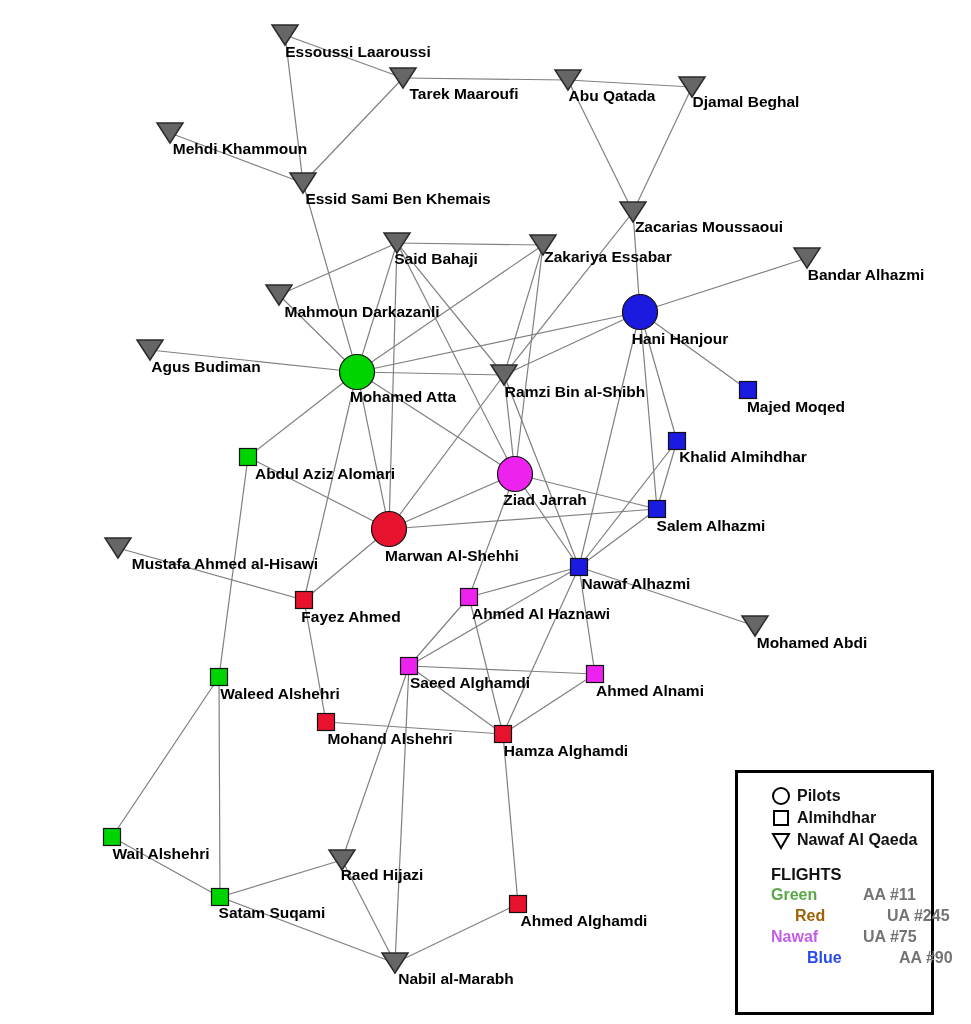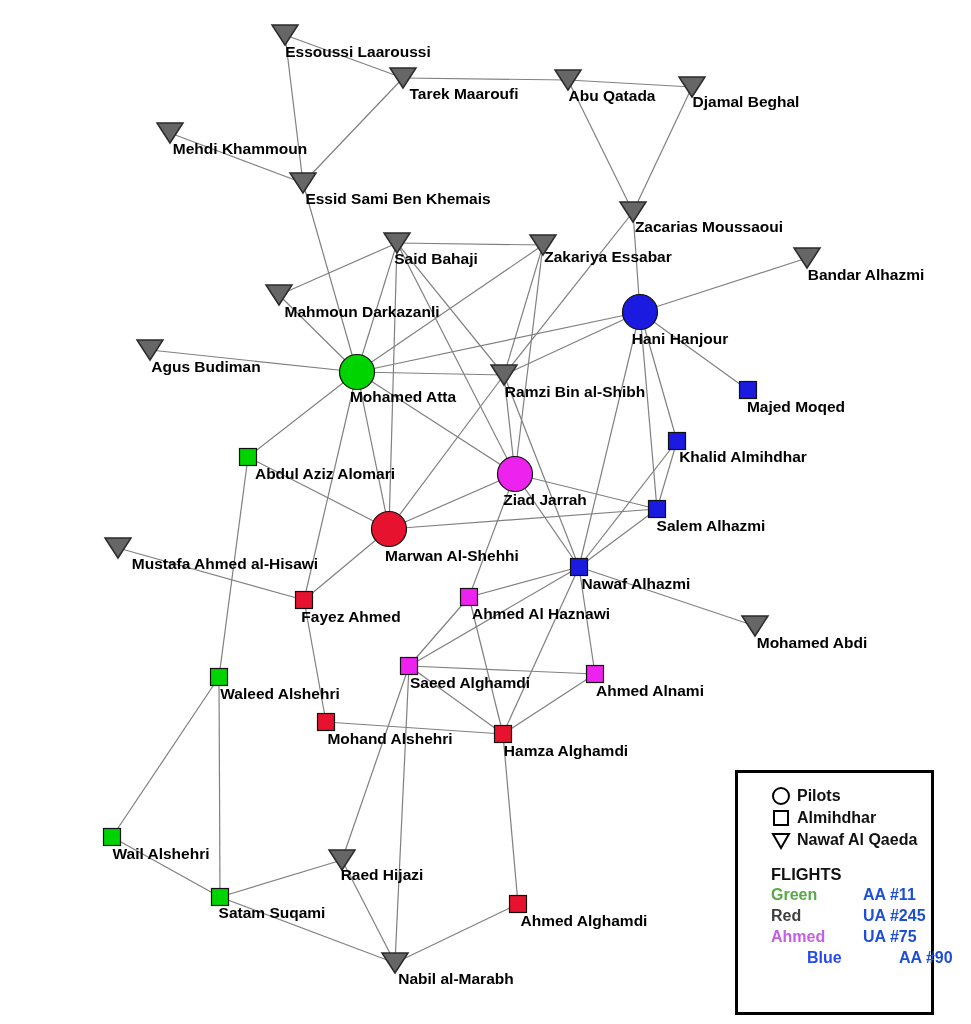--- a/index.html
+++ b/index.html
@@ -8,21 +8,21 @@
   svg#graph{position:absolute;left:0;top:0;}
   .node-label{font-family:"Liberation Sans",sans-serif;font-weight:bold;font-size:15.5px;fill:#000;}
   .legend{position:absolute;left:735px;top:770px;width:199px;height:245px;border:3px solid #000;
           background:#fff;box-sizing:border-box;padding:12px 0 0 33px;}
   .legend-row{display:flex;align-items:center;height:22px;}
   .legend-glyph{width:26px;flex:0 0 26px;display:flex;align-items:center;}
   .legend-label{font-weight:bold;font-size:16px;color:#111;white-space:nowrap;}
   .flights-title{font-weight:bold;font-size:16.5px;color:#111;margin-top:14px;}
   .flight-row{display:flex;align-items:center;height:21px;gap:40px;}
   .flight-name{font-weight:bold;font-size:16px;width:52px;flex:0 0 52px;}
-  .flight-code{font-weight:bold;font-size:16px;color:#1d4ed8;white-space:nowrap;}
+  .flight-code{font-weight:bold;font-size:16px;color:#737373;white-space:nowrap;}
 </style>
 </head>
 <body>
 
 <div class="stage">
   <svg id="graph" width="971" height="1024" viewBox="0 0 971 1024">
       <line x1="285" y1="35" x2="403" y2="78" stroke="#808080" stroke-width="1.2"></line>
       <line x1="285" y1="35" x2="303" y2="183" stroke="#808080" stroke-width="1.2"></line>
       <line x1="403" y1="78" x2="303" y2="183" stroke="#808080" stroke-width="1.2"></line>
       <line x1="403" y1="78" x2="568" y2="80" stroke="#808080" stroke-width="1.2"></line>
@@ -193,25 +193,25 @@
       <span class="legend-label">Nawaf Al Qaeda</span>
     </div>
 
     <div class="flights-title">FLIGHTS</div>
 
     <div class="flight-row">
       <span class="flight-name" style="color: rgb(88, 169, 69);">Green</span>
       <span class="flight-code">AA #11</span>
     </div>
     <div class="flight-row">
-      <span class="flight-name" style="color: #404040;">Red</span>
+      <span class="flight-name" style="color: #a16207; margin-left: 24px;">Red</span>
       <span class="flight-code">UA #245</span>
     </div>
     <div class="flight-row">
-      <span class="flight-name" style="color: rgb(196, 95, 229);">Ahmed</span>
+      <span class="flight-name" style="color: rgb(196, 95, 229);">Nawaf</span>
       <span class="flight-code">UA #75</span>
     </div>
     <div class="flight-row">
       <span class="flight-name" style="color: rgb(42, 75, 236); margin-left: 36px;">Blue</span>
       <span class="flight-code">AA #90</span>
     </div>
   </div>
 </div>
 
 </body></html>

